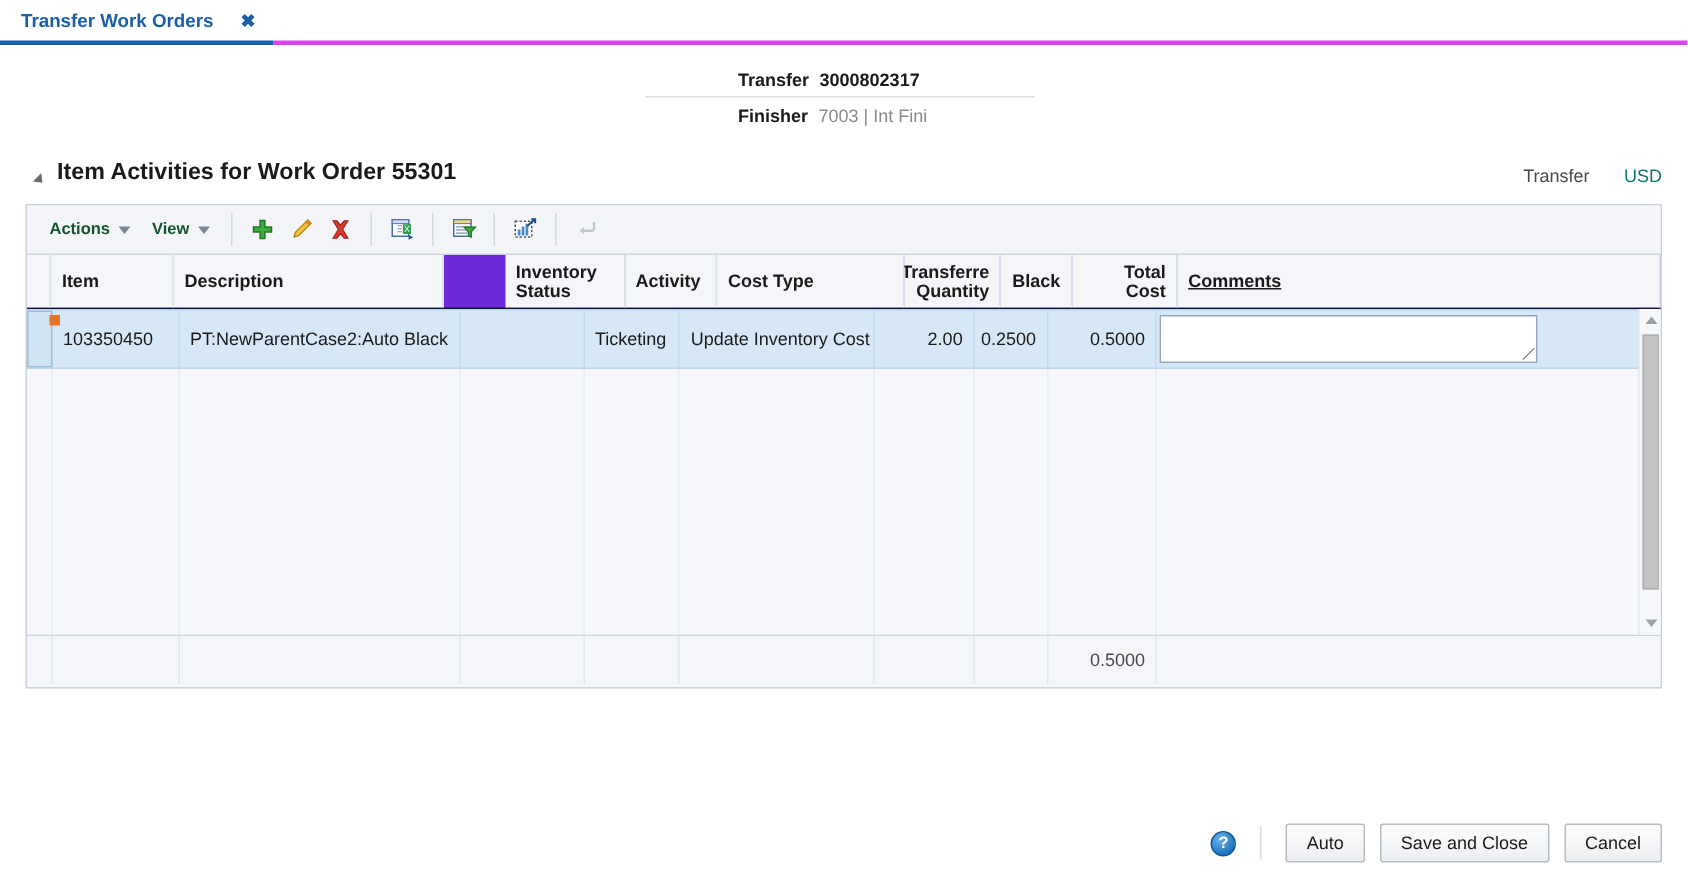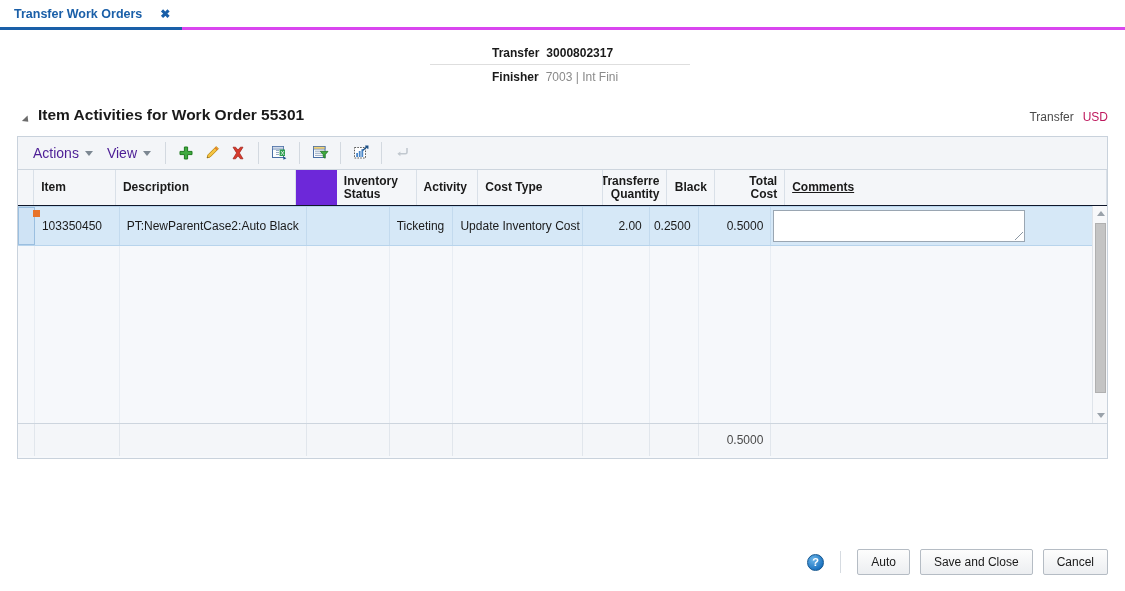--- a/index.html
+++ b/index.html
@@ -82,44 +82,45 @@
   .section-title-text {
     font-size: 15.5px; font-weight: bold; color: #1a1a1a;
     white-space: nowrap;
   }
 
   .currency-block {
     position: absolute; right: 17px; top: 110px;
     display: flex; align-items: baseline; gap: 9px;
   }
   .currency-label { font-size: 12px; color: #4a4a4a; }
-  .currency-value { font-size: 12px; color: #be185d; }
+  .currency-value { font-size: 12px; color: #0f766e; margin-left: 14px; }
 
   
   .panel {
     position: absolute; left: 17px; top: 136px;
     width: 1091px; height: 323px;
     border: 1px solid #c9d2dc;
     background: #f6f8fb;
   }
 
   
   .toolbar {
     height: 33px;
     background: #f3f5f8;
     border-bottom: 1px solid #cdd5de;
     display: flex; align-items: center;
     padding-left: 8px;
   }
   .menu-btn {
     display: flex; align-items: center; gap: 6px;
     padding: 3px 7px;
-    font-size: 14px; color: #4c1d95;
+    font-size: 11px; color: #14532d;
     cursor: pointer;
     white-space: nowrap;
+    font-weight: bold;
   }
   .caret {
     width: 0; height: 0;
     border-left: 4px solid transparent;
     border-right: 4px solid transparent;
     border-top: 5px solid #7c8792;
   }
   .tb-sep {
     width: 1px; height: 22px;
     background: #d3d9e0;

